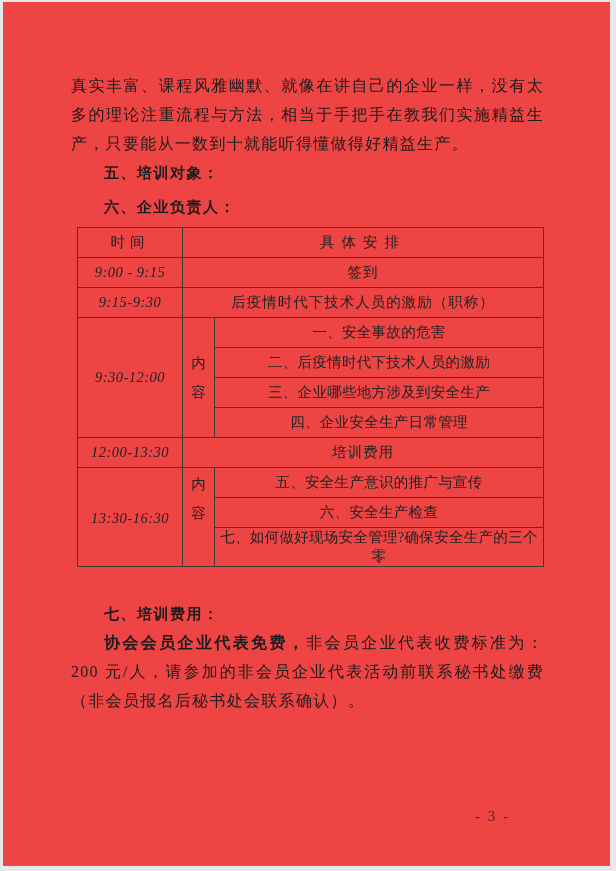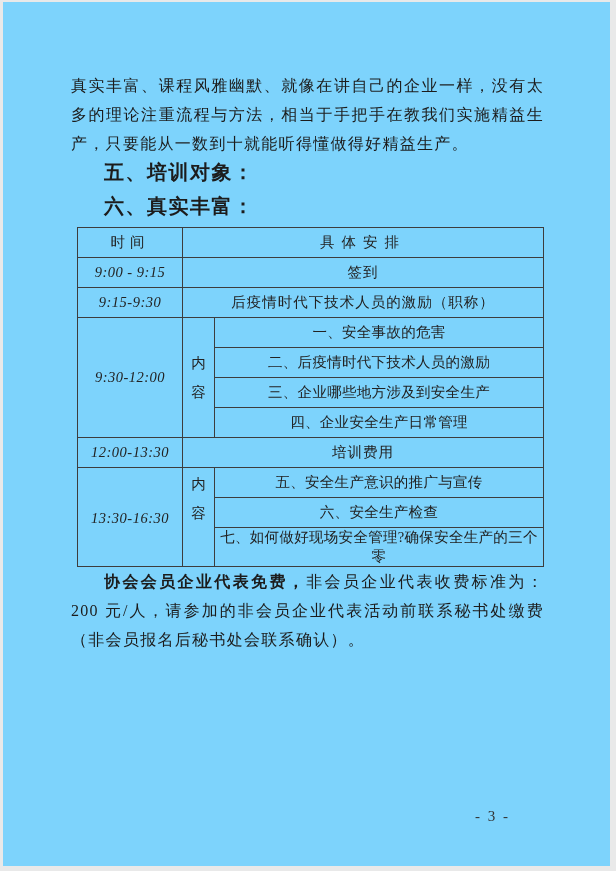--- a/index.html
+++ b/index.html
@@ -5,43 +5,43 @@
   html,body { margin:0; padding:0; }
   body {
     width:616px; height:871px; position:relative;
     background:#e9e9e9;
     font-family:"Liberation Serif","DejaVu Serif",serif;
     color:#1c1c1c;
     overflow:hidden;
   }
   .page {
     position:absolute; left:3px; top:2px; width:607px; height:864px;
-    background:#7dd3fc;
+    background:#ef4444;
     box-sizing:border-box;
     padding:69px 65px 0 68px;
   }
   .body-text {
     margin:0; font-size:16px; line-height:29px;
     letter-spacing:1.3px; text-align:justify; text-justify:inter-character;
     width:473px;
   }
   .indent { text-indent:33px; }
   .heading {
-    margin:0; font-size:20px; line-height:29px; font-weight:700;
+    margin:0; font-size:15px; line-height:29px; font-weight:700;
     font-family:"Liberation Sans","DejaVu Sans",sans-serif;
     letter-spacing:1.5px; padding-left:33px;
   }
   .heading.gap-sm { margin-top:5px; }
   .heading.gap-lg { margin-top:32px; }
   .bold-run {
     font-weight:700;
     font-family:Liberation Serif, serif;
   }
   table.schedule {
-    margin:6px 0 0 6px;
+    margin:6px 0 8px 6px;
     border-collapse:collapse;
     table-layout:fixed;
     width:466px;
     border:1.5px solid #3d3d3d;
   }
   table.schedule td {
     border:1px solid #3d3d3d;
     font-size:14.5px;
     padding:0;
     height:29px;
@@ -67,21 +67,21 @@
 </style>
 </head>
 <body>
 
 <div class="page">
 
   <p class="body-text">真实丰富、课程风雅幽默、就像在讲自己的企业一样，没有太多的理论注重流程与方法，相当于手把手在教我们实施精益生产，只要能从一数到十就能听得懂做得好精益生产。</p>
 
   <h3 class="heading">五、培训对象：</h3>
 
-  <h3 class="heading gap-sm">六、真实丰富：</h3>
+  <h3 class="heading gap-sm">六、企业负责人：</h3>
 
   <table class="schedule">
     <colgroup>
       <col style="width:105px">
       <col style="width:32px">
       <col style="width:329px">
     </colgroup>
     <tbody>
       <tr>
         <td class="th-cell time-head">时间</td>
@@ -132,17 +132,18 @@
       </tr>
       <tr>
         <td class="item-cell">六、安全生产检查</td>
       </tr>
       <tr>
         <td class="item-cell">七、如何做好现场安全管理?确保安全生产的三个零</td>
       </tr>
     </tbody>
   </table>
 
+  <h3 class="heading gap-lg">七、培训费用：</h3>
   <p class="body-text indent"><span class="bold-run">协会会员企业代表免费，</span><span>非会员企业代表收费标准为：200 元/人，请参加的非会员企业代表活动前联系秘书处缴费（非会员报名后秘书处会联系确认）。</span></p>
 
 
   <div class="page-number">- 3 -</div>
 </div>
 
 </body></html>

